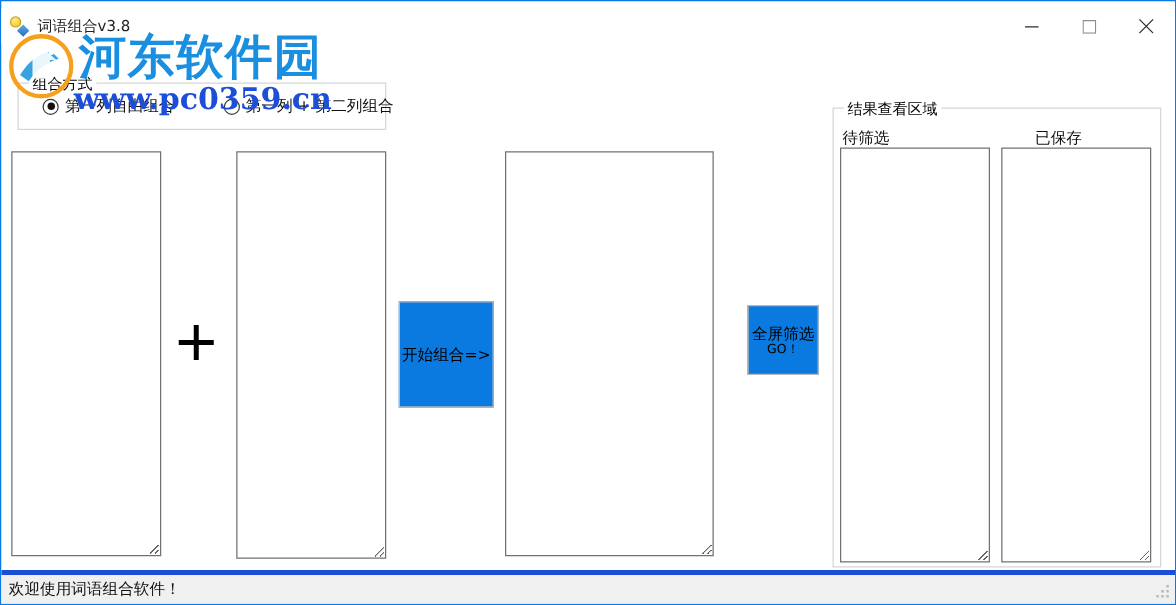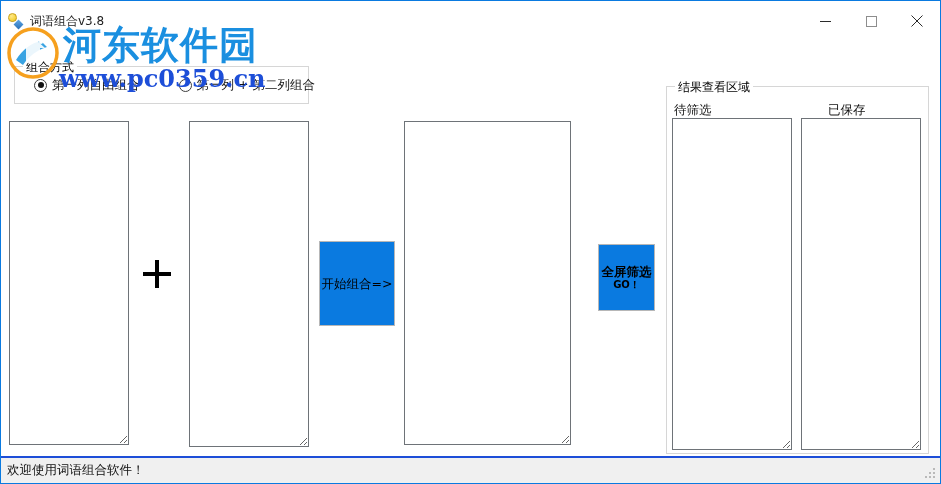--- a/index.html
+++ b/index.html
@@ -252,35 +252,35 @@
     line-height: 15px;
     padding: 0;
     font-family: "DejaVu Sans", "Liberation Sans", sans-serif;
   }
   #btn-combine {
     left: 318px; top: 240px;
     width: 76px; height: 85px;
   }
   #btn-screen {
     left: 597px; top: 243px;
-    width: 57px; height: 67px; font-weight: bold;
+    width: 57px; height: 56px;
   }
   #btn-screen .sub {
     font-size: 10px;
     line-height: 12px;
   }
 
   
   #statusbar {
     position: absolute;
     left: 0; bottom: 0;
     width: 939px;
     height: 27px;
     background: #f0f0f0;
-    border-top: 2px solid #1d4ed8;
+    border-top: 4px solid #1d4ed8;
     box-sizing: border-box;
     display: flex;
     align-items: center;
   }
   #status-text {
     font-size: 12.5px;
     color: #111111;
     margin-left: 6px;
     white-space: nowrap;
   }

